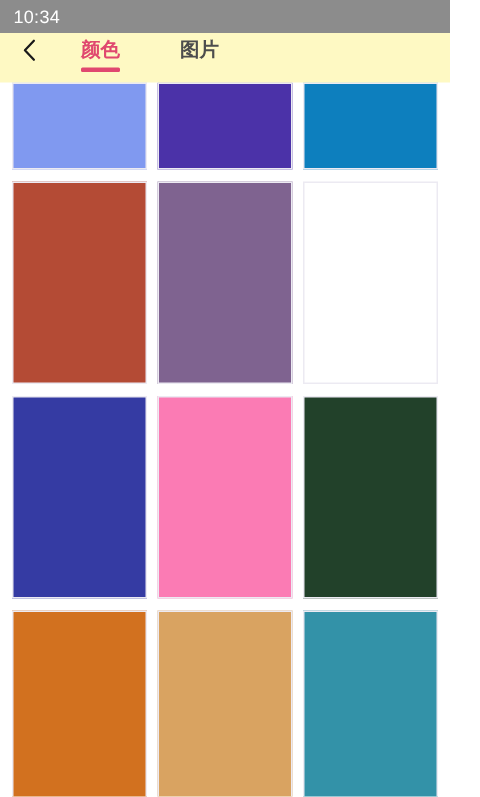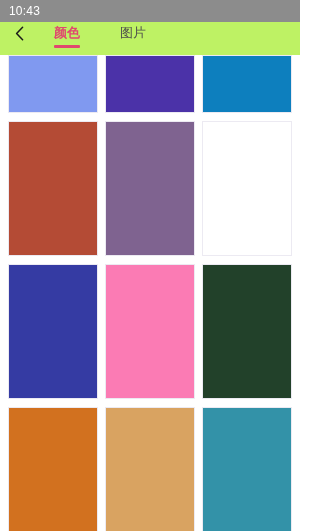--- a/index.html
+++ b/index.html
@@ -38,21 +38,21 @@
     line-height: 12px;
     letter-spacing: 0.2px;
     font-family: "Liberation Sans", sans-serif;
   }
   .status-spacer { flex: 1 1 auto; }
 
   
   .navbar {
     height: 33px;
     flex: 0 0 33px;
-    background: #bef264;
+    background: #fef9c3;
     display: flex;
     align-items: center;
     box-sizing: border-box;
     padding: 0 10px 11px 8px;
     position: relative;
   }
   .back-button {
     width: 22px;
     height: 28px;
     display: flex;
@@ -67,20 +67,21 @@
     position: relative;
     height: 33px;
     display: flex;
     align-items: center;
     justify-content: center;
     cursor: pointer;
     font-size: 13px;
     color: #4d4d4d;
     box-sizing: border-box;
     flex: 0 0 auto;
+    font-weight: bold;
   }
   .tab-colors {
     margin-left: 16px;
     width: 42px;
     color: #e0486f;
     font-weight: bold;
   }
   .tab-images {
     margin-left: 24px;
     width: 42px;
@@ -121,21 +122,21 @@
   .row-2 .swatch { height: 135px; }
   .row-3 .swatch { height: 135px; }
   .row-4 .swatch { height: 135px; }
 </style>
 </head>
 <body>
 
 <div id="app">
 
   <div class="status-bar">
-    <span class="status-time">10:43</span>
+    <span class="status-time">10:34</span>
     <span class="status-spacer"></span>
   </div>
 
   <div class="navbar">
     <div class="back-button">
       <span>
         <svg width="9" height="15" viewBox="0 0 9 15" fill="none" xmlns="http://www.w3.org/2000/svg">
           <path d="M7.6 1.2L1.6 7.5L7.6 13.8" stroke="#1a1a1a" stroke-width="1.5" stroke-linecap="round" stroke-linejoin="round"></path>
         </svg>
       </span>

